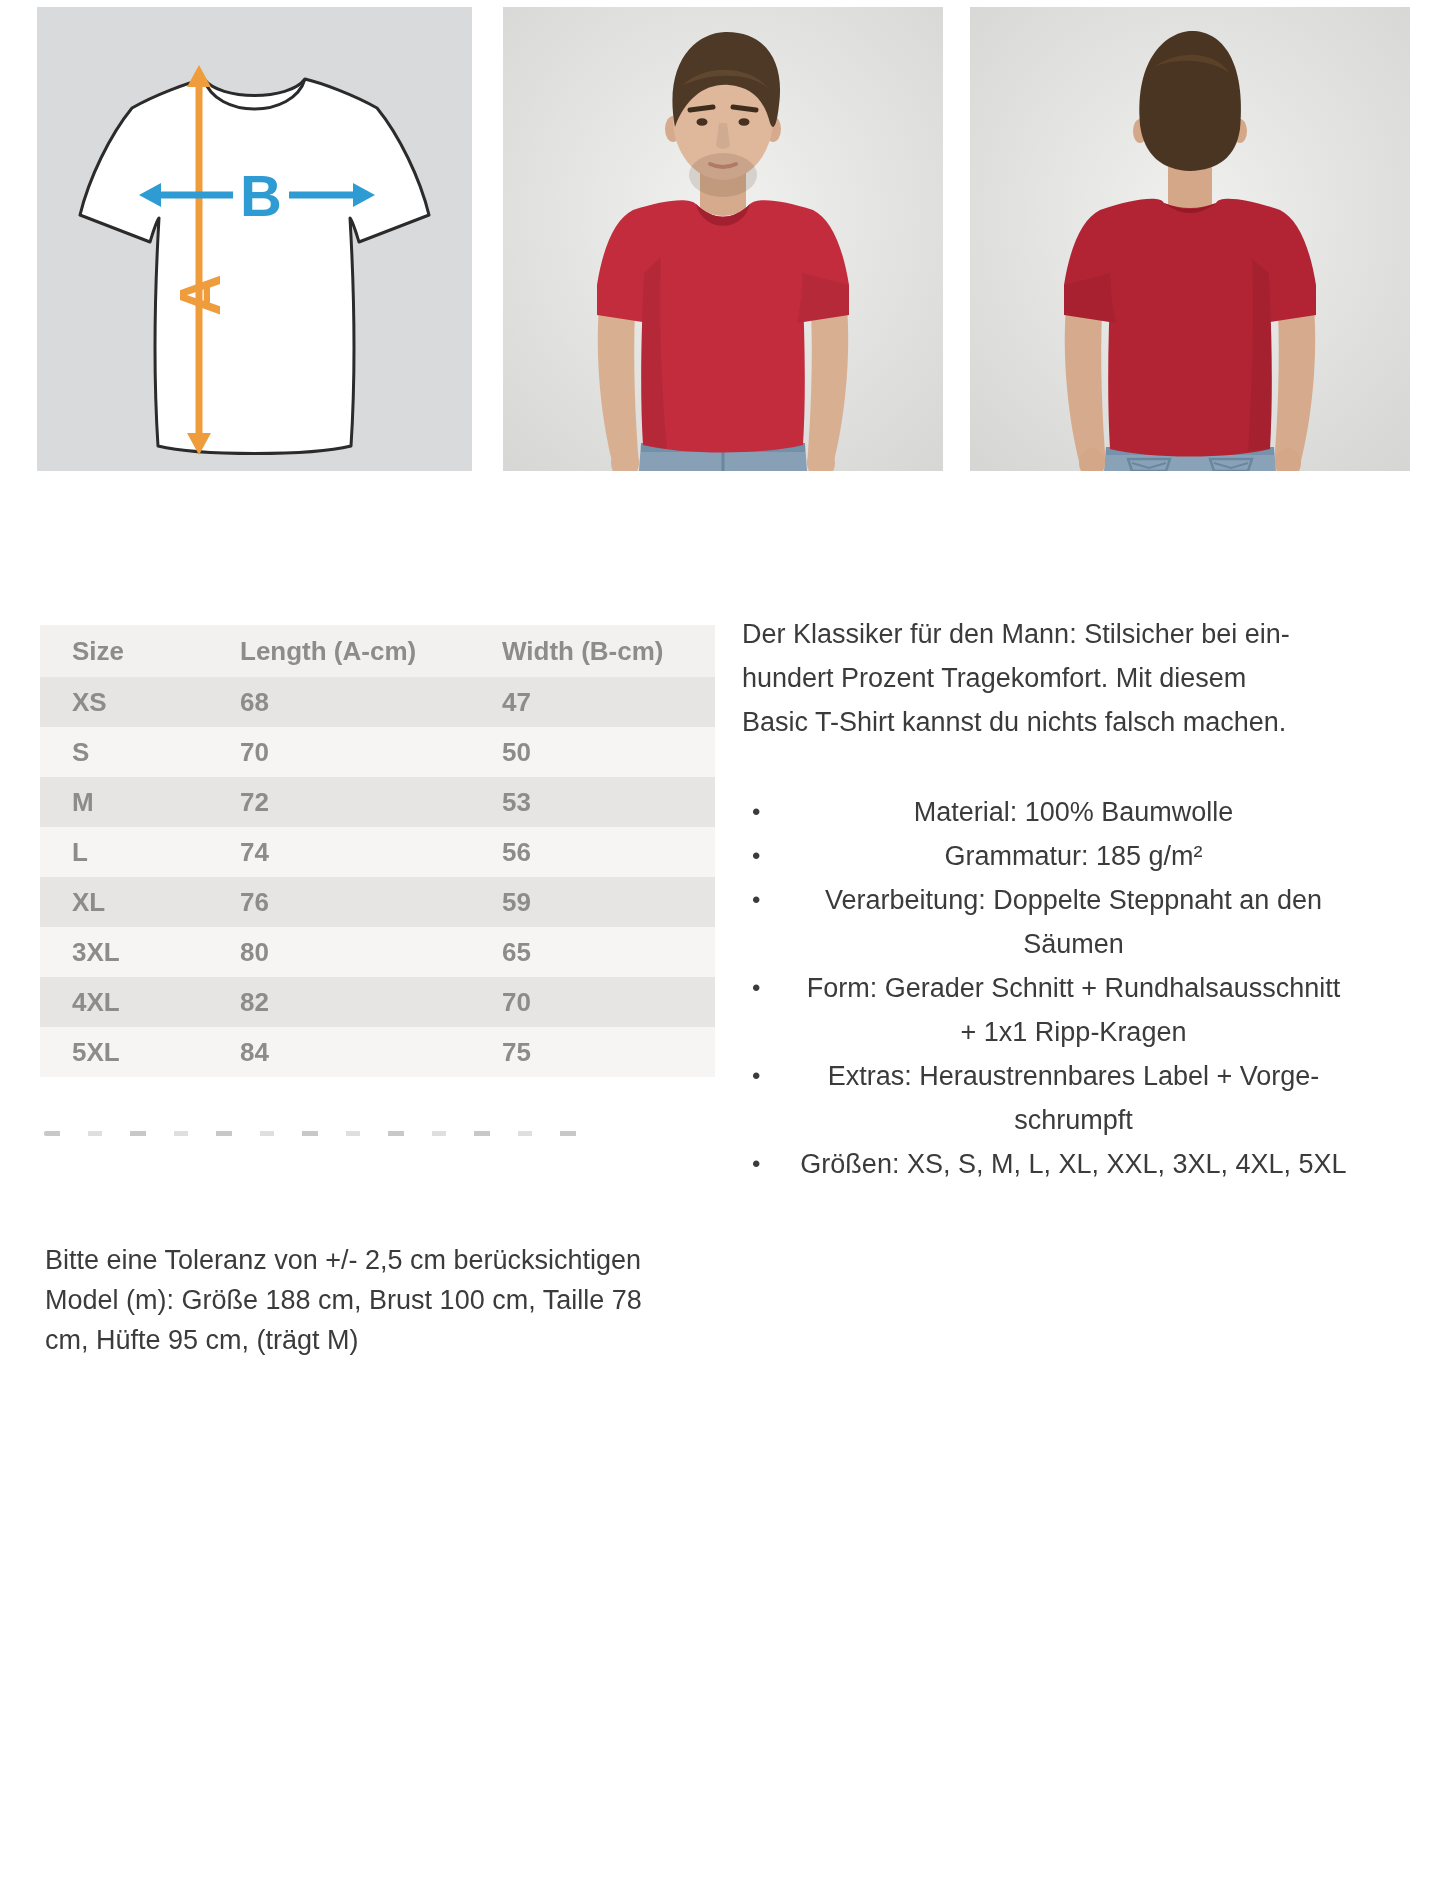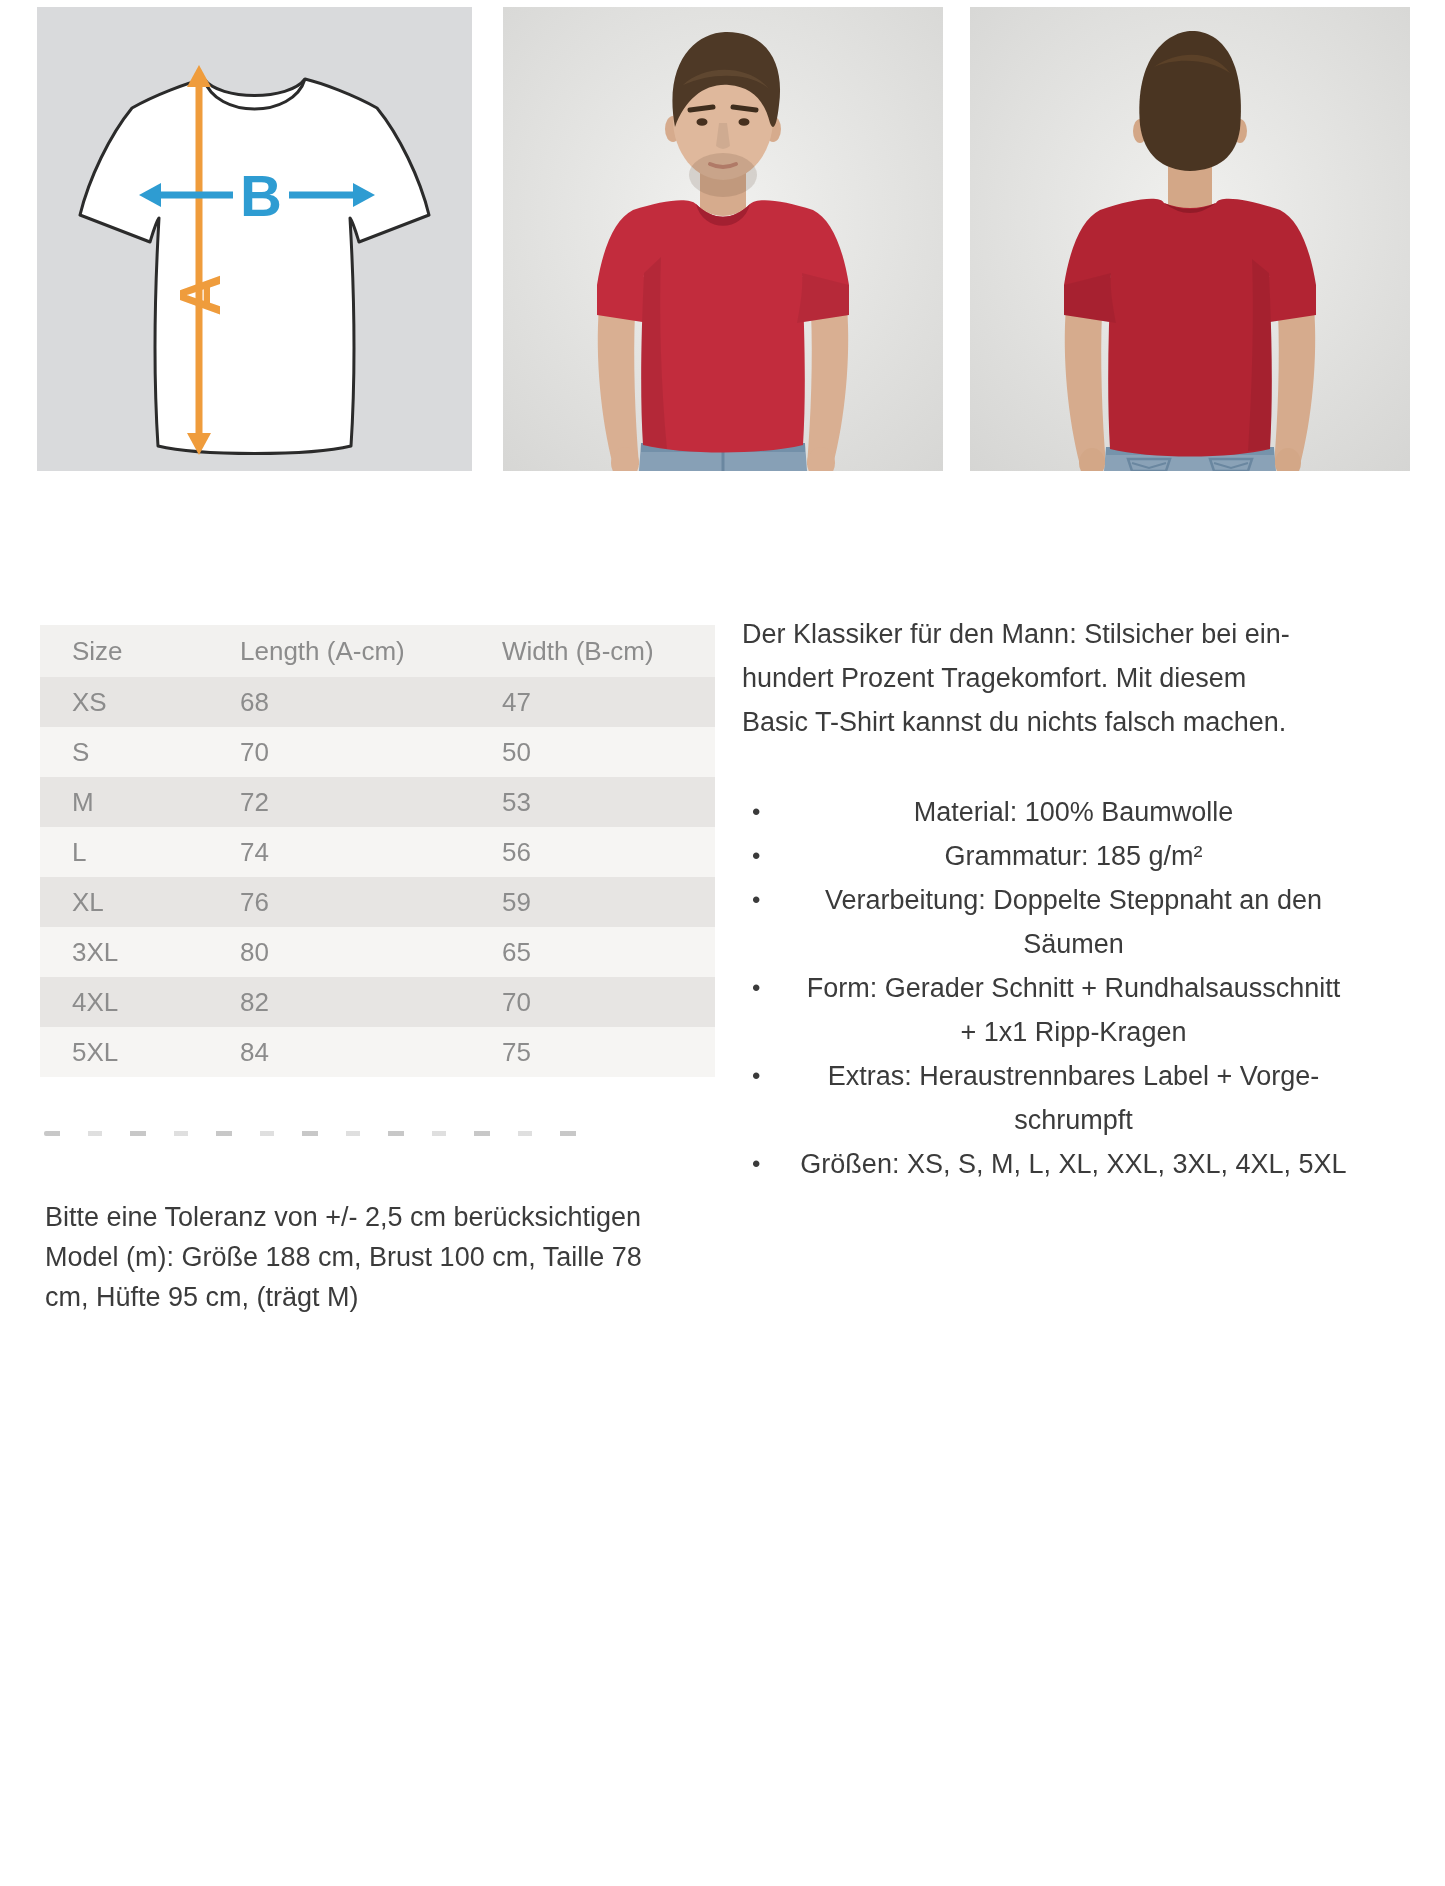--- a/index.html
+++ b/index.html
@@ -9,21 +9,21 @@
   
   .img-panel { position:absolute; top:7px; height:464px; overflow:hidden; }
   #diagram-panel { left:37px;  width:435px; background:#d9dadc; }
   #photo-front  { left:503px; width:440px; }
   #photo-back   { left:970px; width:440px; }
   .img-panel svg { display:block; width:100%; height:100%; }
 
   
   #size-table-wrap { position:absolute; left:40px; top:625px; width:675px; }
   table { width:100%; border-collapse:collapse; table-layout:fixed; }
-  th, td { font-size:26px; color:#8c8c8c; font-weight:normal; text-align:left;
+  th, td { font-size:26px; color:#8c8c8c; font-weight:bold; text-align:left;
     vertical-align:middle; padding:0;margin-top:28px; }
   col.c1 { width:200px; } col.c2 { width:262px; } col.c3 { width:213px; }
   th { height:52px; background:#f2f1ef; }
   td { height:50px; }
   th:first-child, td:first-child { padding-left:32px; }
   tbody tr:nth-child(odd)  td { background:#e7e5e3; }
   tbody tr:nth-child(even) td { background:#f6f5f3; }
 
   
   #table-artifact { position:absolute; left:44px; top:1131px; width:556px; height:5px;
@@ -35,21 +35,21 @@
   #description { position:absolute; left:742px; top:612px; width:628px;
     color:#3b3b3b; font-size:27px; line-height:44px; }
   #description .intro { white-space:pre-line; }
   #description ul { list-style:none; margin-top:46px; }
   #description li { position:relative; padding-left:35px;text-align:center; }
   #description li::before { content:"\2022"; position:absolute; left:10px; top:0;
     color:#3b3b3b; font-size:24px; }
   #description li span { white-space:pre-line; }
 
   
-  #footnote { position:absolute; left:45px; top:1197px; width:632px;
+  #footnote { position:absolute; left:45px; top:1240px; width:632px;
     color:#3b3b3b; font-size:27px; line-height:40px; }
   #footnote .bold { font-weight:normal; }
 </style>
 </head>
 <body>
 
 <div class="img-panel" id="diagram-panel">
   <svg viewBox="0 0 435 464">
 
     <path d="M167,72 C150,76 118,88 95,101 C73,128 52,171 43,208

